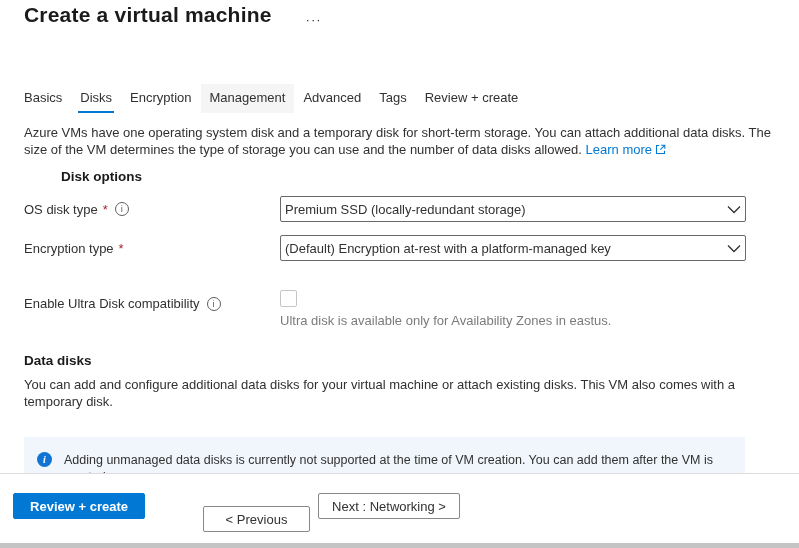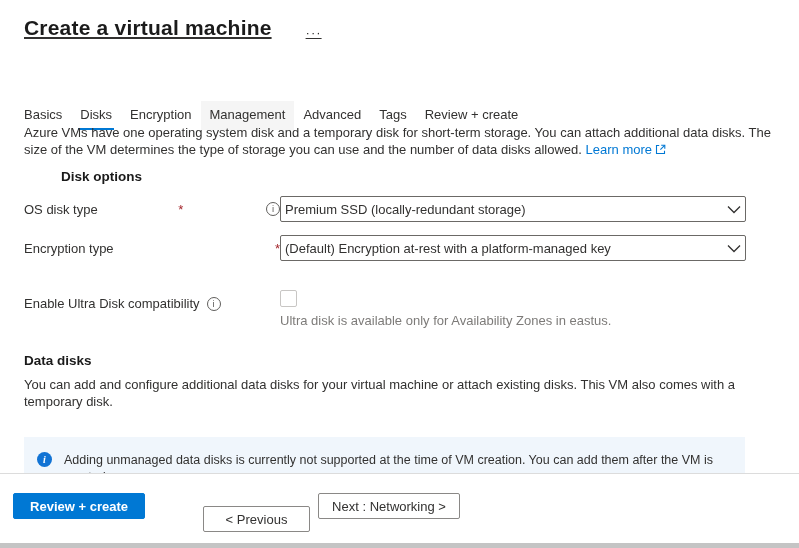--- a/index.html
+++ b/index.html
@@ -2,45 +2,45 @@
 <html><head>
 <meta charset="utf-8">
 <style>
   * { margin:0; padding:0; box-sizing:border-box; }
   html,body { background:#fff; }
   .page {
     position:relative; width:799px; height:548px; overflow:hidden;
     background:#ffffff; font-family:"Liberation Sans", sans-serif; color:#323130;
   }
   
-  .title-row { position:absolute; left:24px; top:16px; display:flex; align-items:flex-end; gap:34px;text-decoration:underline; }
+  .title-row { position:absolute; left:24px; top:3px; display:flex; align-items:flex-end; gap:34px; }
   .page-title { font-size:21px; font-weight:700; color:#1b1b1b; letter-spacing:.2px; }
   .more-btn { border:none; background:none; color:#323130; font-size:13px; letter-spacing:1px; cursor:pointer; margin-top:3px; }
 
   
-  .tabs { position:absolute; left:15px; top:101px; display:flex; font-size:13px; }
+  .tabs { position:absolute; left:15px; top:84px; display:flex; font-size:13px; }
   .tab { padding:6px 9px 8px; cursor:pointer; color:#323130; position:relative; white-space:nowrap; }
   .tab.selected { font-weight:400; }
   .tab.selected::after { content:""; position:absolute; left:7px; right:7px; bottom:0; height:2px; background:#0078d4; }
   .tab.hovered { background:#f5f5f5; }
 
   
   .intro { position:absolute; left:24px; top:124px; width:750px; font-size:13px; line-height:17px; }
   .link { color:#0078d4; text-decoration:none; cursor:pointer; white-space:nowrap;margin-top:14px; }
   .ext-icon { margin-left:3px; vertical-align:-1px; }
 
   .section-heading { position:absolute; left:24px; font-size:13.5px; font-weight:700; color:#1a1a1a; }
   .h-disk-options { top:169px;padding-left:37px; }
   .h-data-disks  { top:353px; }
 
   
   .form-row { position:absolute; left:24px; display:flex; align-items:center; }
   .row-os  { top:196px; }
   .row-enc { top:235px; }
-  .label-cell { width:256px; font-size:13px; display:flex; align-items:center;justify-content:space-between; }
+  .label-cell { width:256px; font-size:13px; display:flex; align-items:center; }
   .req { color:#a4262c; margin-left:5px; }
   .info-icon {
     width:14px; height:14px; border:1px solid #5f5e5c; border-radius:50%;
     font-size:9.5px; line-height:1; display:inline-flex; align-items:center; justify-content:center;
     color:#5f5e5c; margin-left:7px; cursor:default;
   }
   .select {
     width:466px; height:26px; border:1px solid #6b6966; border-radius:2px; background:#fff;
     display:flex; align-items:center; justify-content:space-between;
     padding:0 4px; font-size:13px; cursor:pointer;

